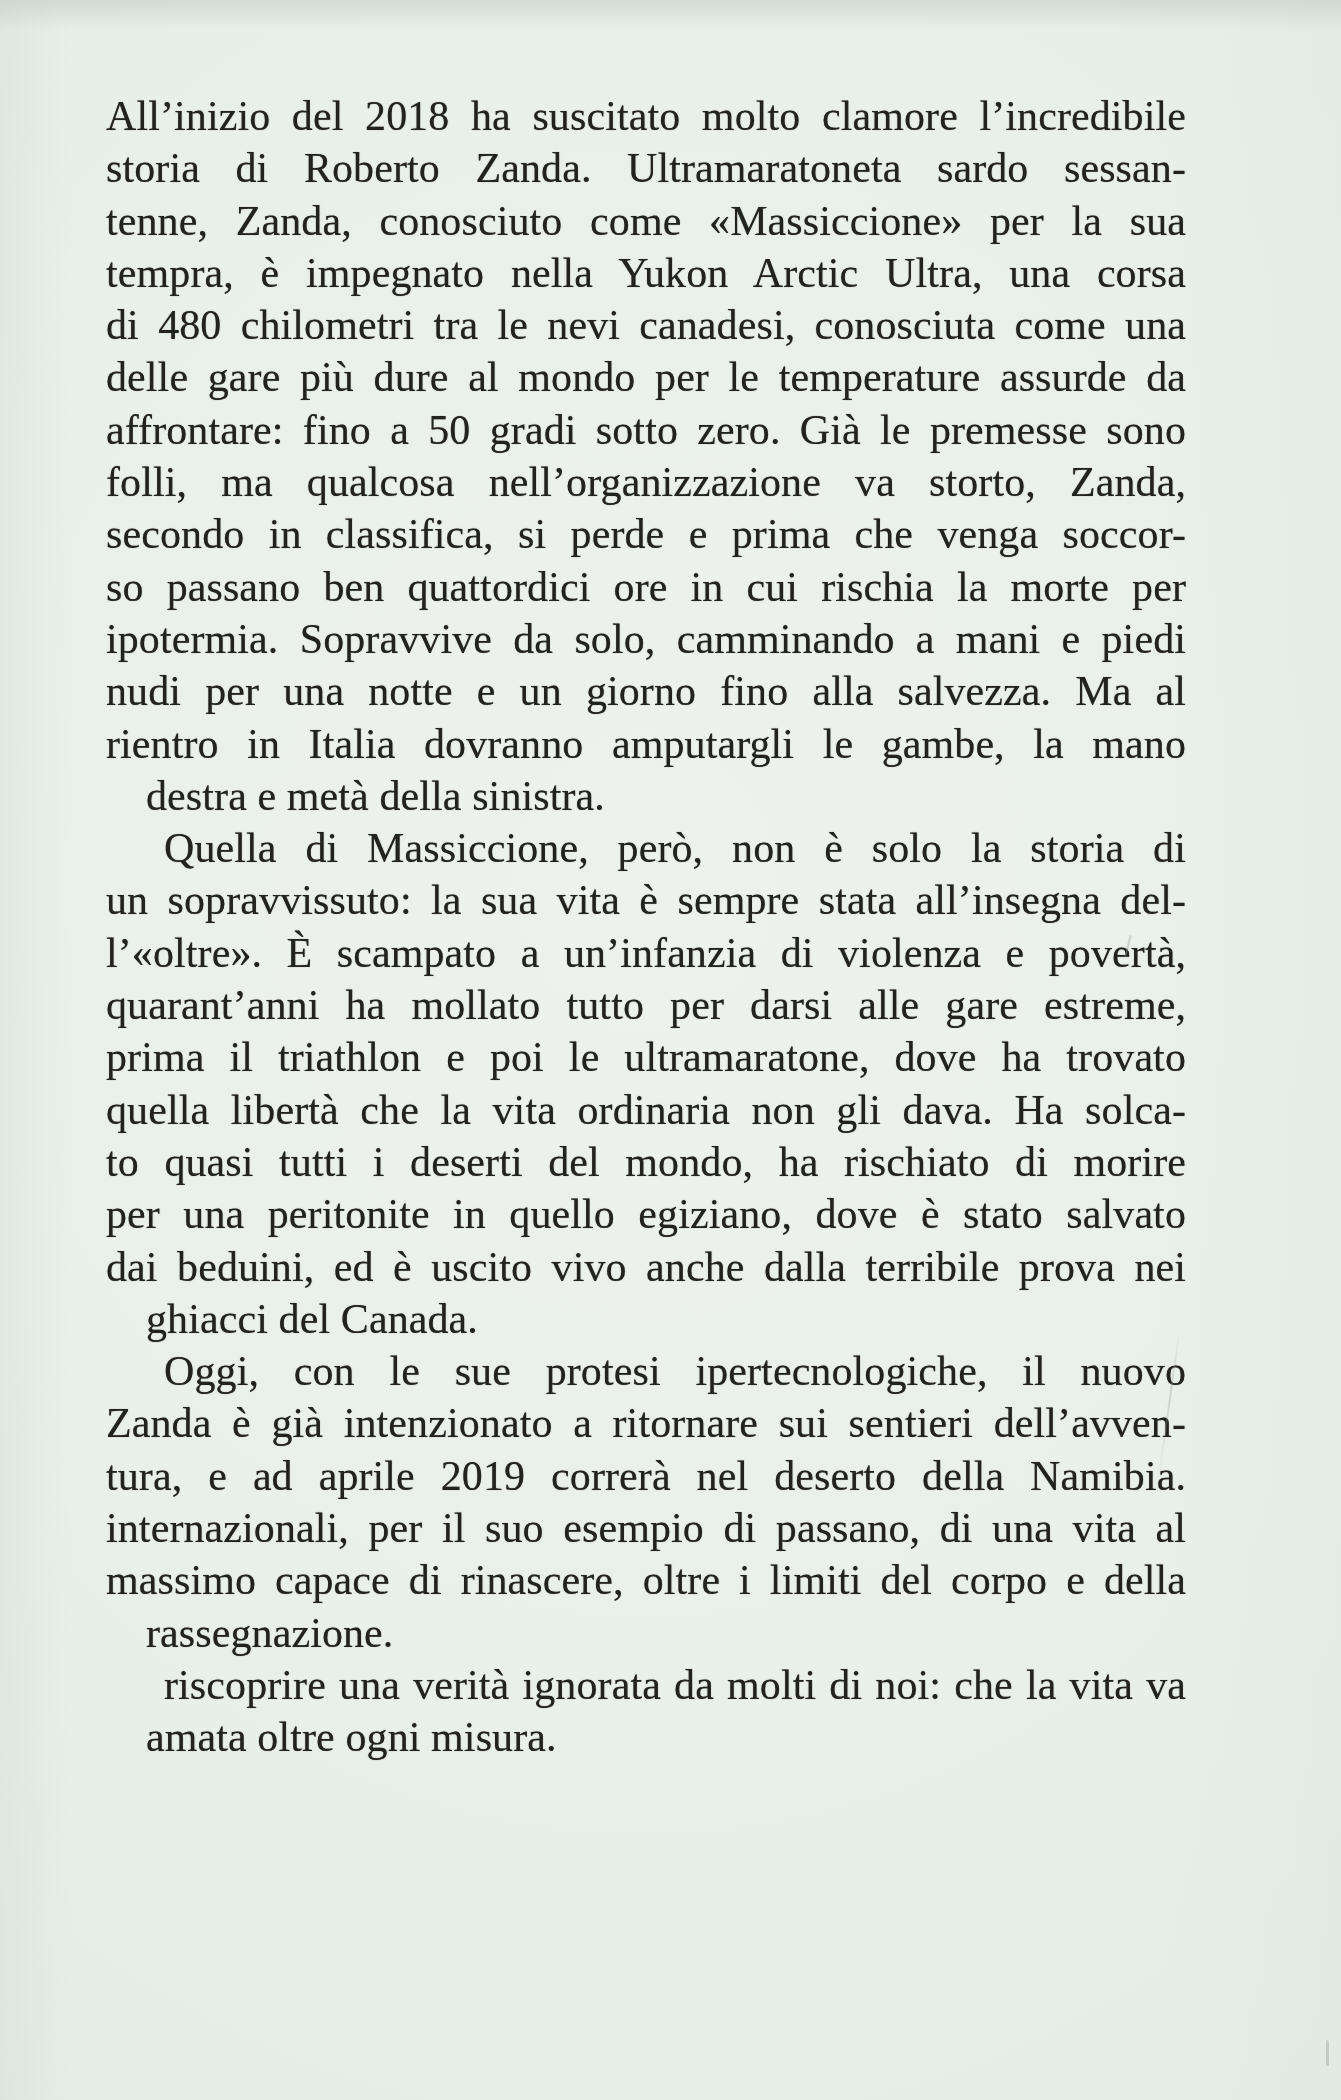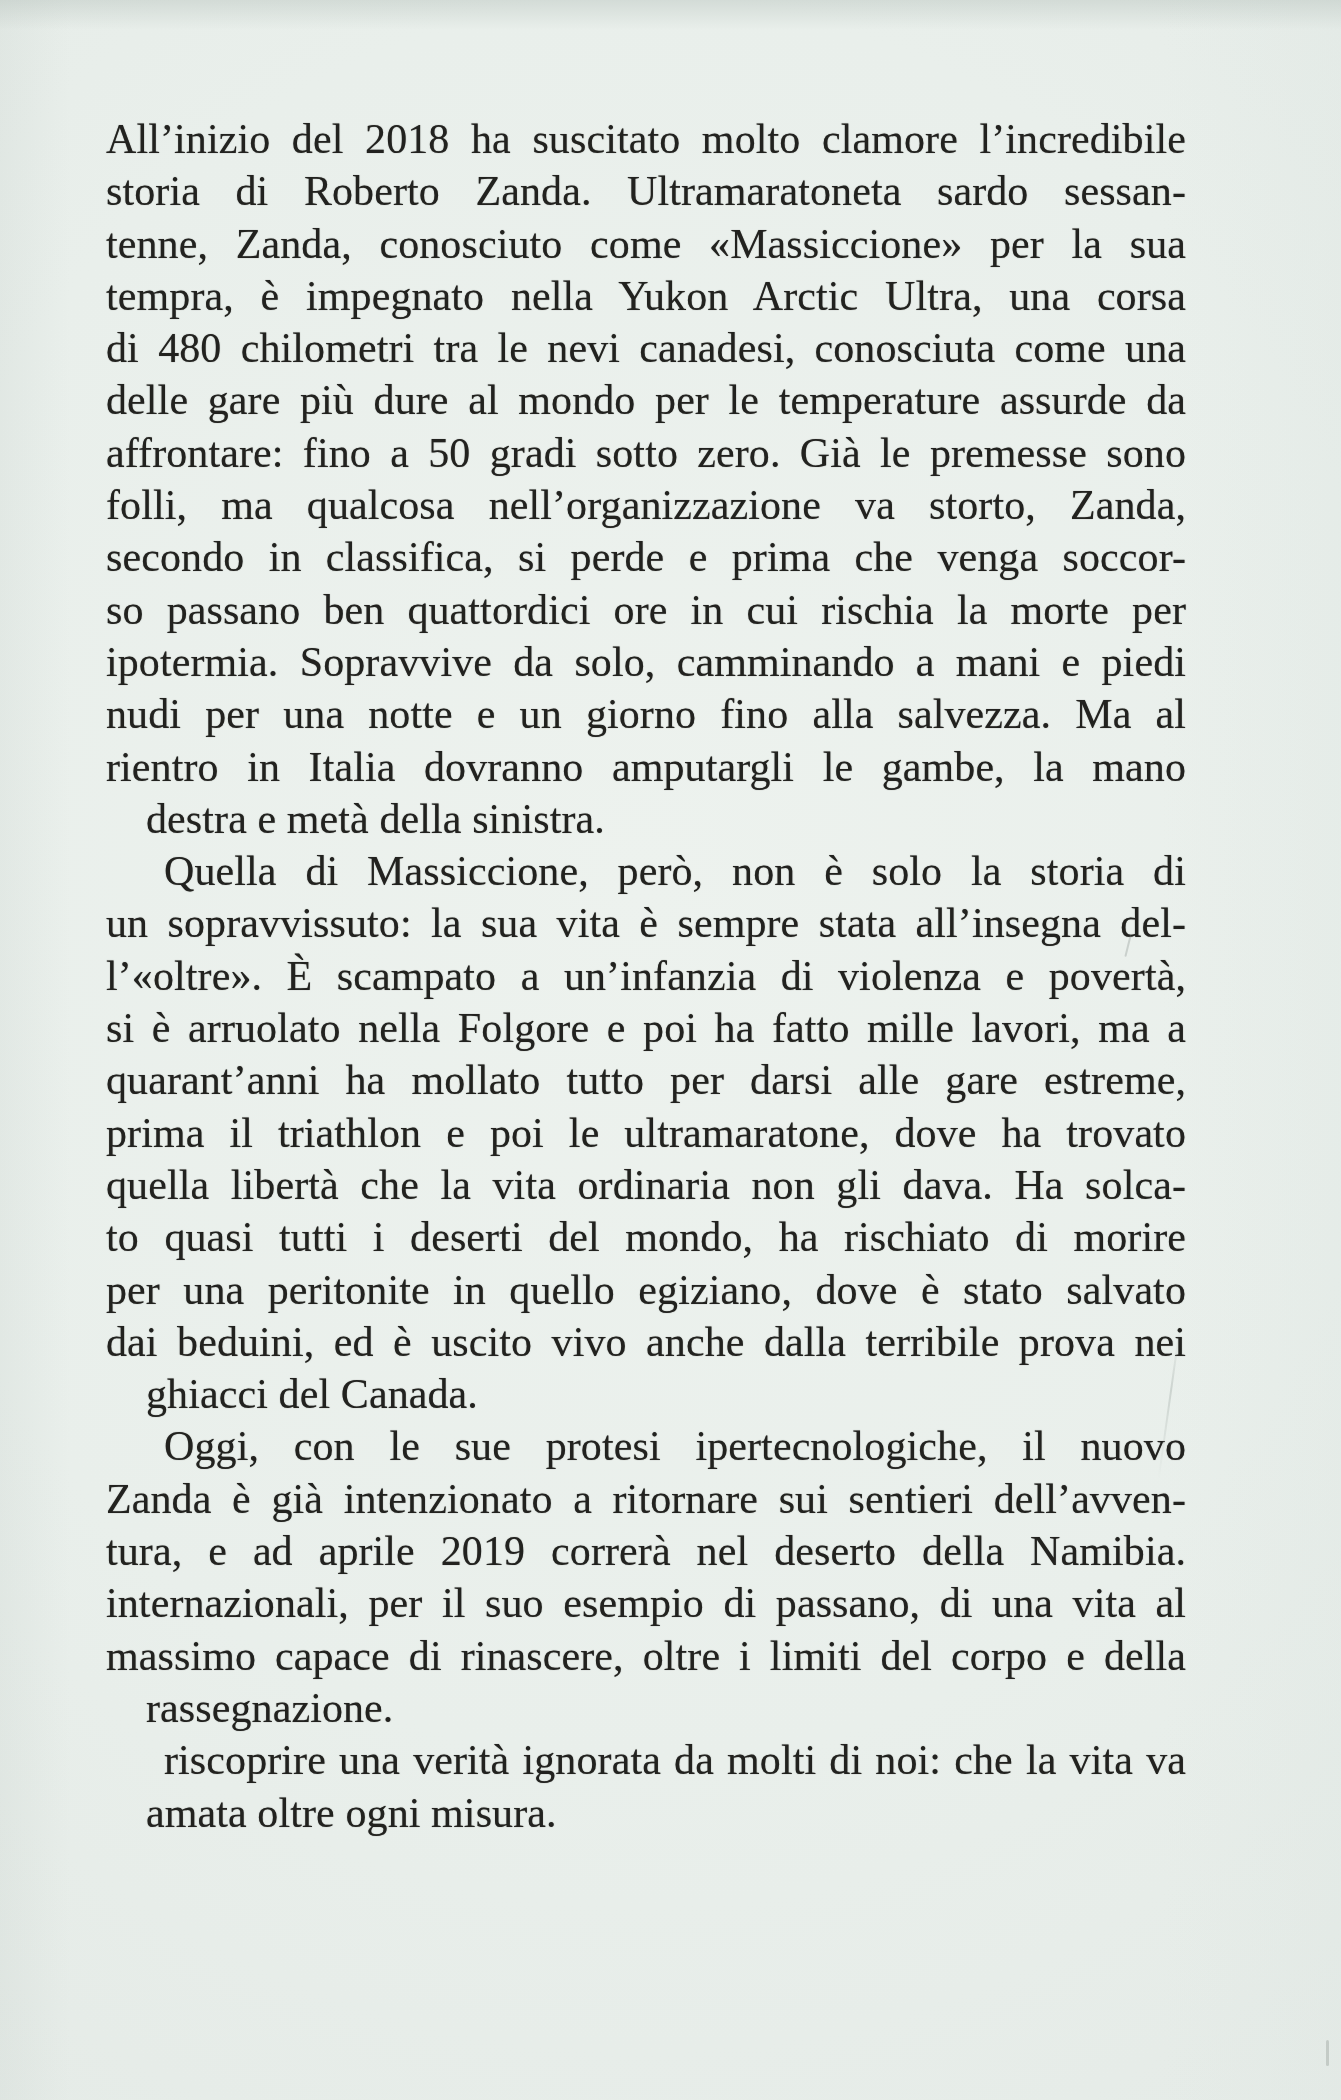--- a/index.html
+++ b/index.html
@@ -20,21 +20,21 @@
     inset: 0;
     background:
       linear-gradient(180deg, rgba(176,188,182,0.38) 0px, rgba(176,188,182,0.0) 30px),
       linear-gradient(90deg, rgba(190,200,195,0.18) 0px, rgba(190,200,195,0.0) 70px),
       linear-gradient(270deg, rgba(222,230,226,0.35) 0px, rgba(222,230,226,0.0) 180px),
       radial-gradient(ellipse 1400px 1600px at 48% 42%, #edf2ee 0%, #e9efeb 55%, #e4eae6 100%);
   }
   .text-block {
     position: absolute;
     left: 106px;
-    top: 113px;
+    top: 90px;
     width: 1080px;
     font-size: 42px;
     line-height: 52.3px;
     color: var(--ink, #22221f);
     text-align: justify;
     text-shadow: 0 0 1px rgba(40, 40, 36, 0.55);
     letter-spacing: 0.1px;
   }
   .paragraph { margin: 0; }
   .paragraph.indent .line:first-child { text-indent: 58px; }
@@ -90,21 +90,20 @@
       <div class="line">so passano ben quattordici ore in cui rischia la morte per</div>
       <div class="line">ipotermia. Sopravvive da solo, camminando a mani e piedi</div>
       <div class="line">nudi per una notte e un giorno fino alla salvezza. Ma al</div>
       <div class="line">rientro in Italia dovranno amputargli le gambe, la mano</div>
       <div class="line last">destra e metà della sinistra.</div>
     </div>
     <div class="paragraph indent">
       <div class="line">Quella di Massiccione, però, non è solo la storia di</div>
       <div class="line">un sopravvissuto: la sua vita è sempre stata all’insegna del-</div>
       <div class="line">l’«oltre». È scampato a un’infanzia di violenza e povertà,</div>
-      <div class="line">si è arruolato nella Folgore e poi ha fatto mille lavori, ma a</div>
       <div class="line">quarant’anni ha mollato tutto per darsi alle gare estreme,</div>
       <div class="line">prima il triathlon e poi le ultramaratone, dove ha trovato</div>
       <div class="line">quella libertà che la vita ordinaria non gli dava. Ha solca-</div>
       <div class="line">to quasi tutti i deserti del mondo, ha rischiato di morire</div>
       <div class="line">per una peritonite in quello egiziano, dove è stato salvato</div>
       <div class="line">dai beduini, ed è uscito vivo anche dalla terribile prova nei</div>
       <div class="line last">ghiacci del Canada.</div>
     </div>
     <div class="paragraph indent">
       <div class="line">Oggi, con le sue protesi ipertecnologiche, il nuovo</div>

